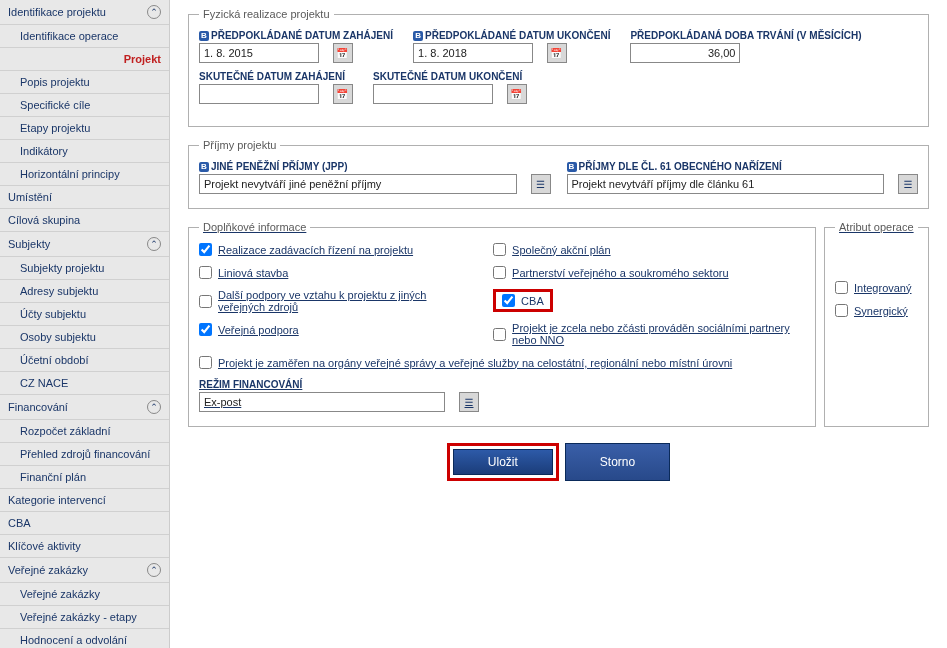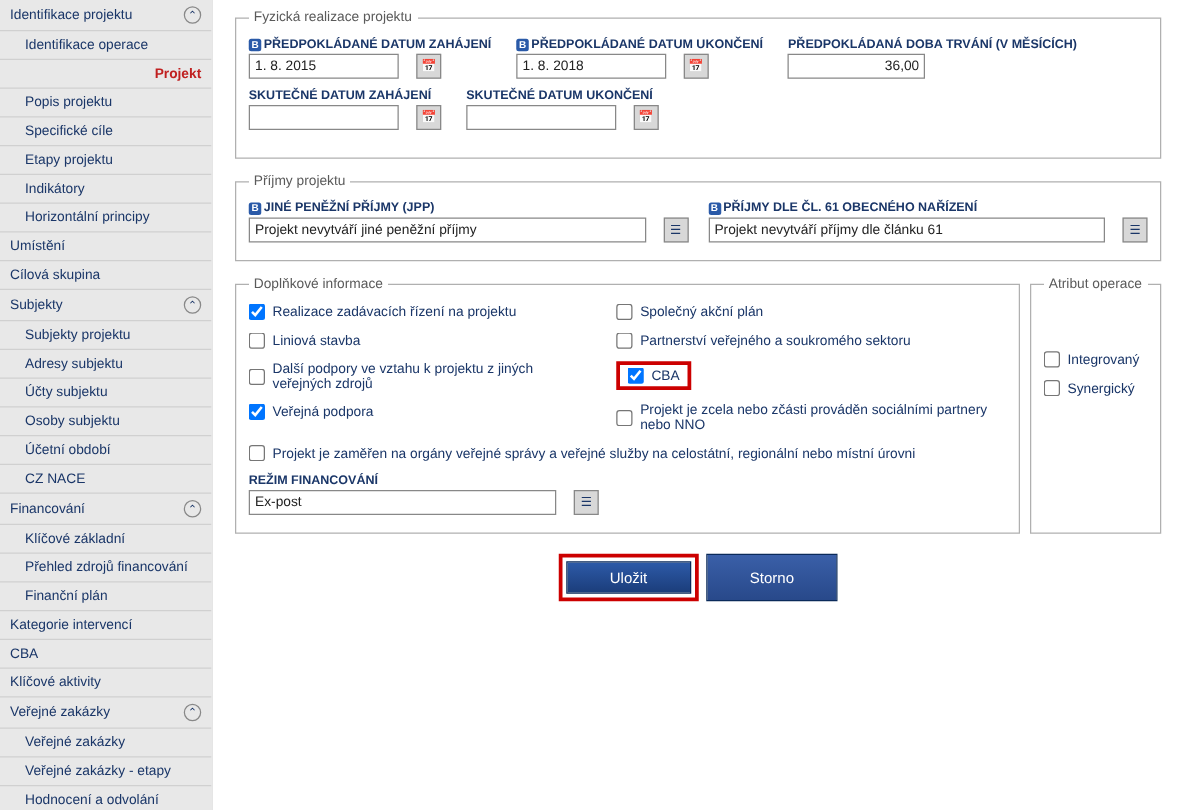--- a/index.html
+++ b/index.html
@@ -14,21 +14,21 @@
   .main { flex: 1; padding: 8px 18px; display: flex; flex-direction: column; gap: 12px; }
   fieldset { border: 1px solid #b0b0b0; padding: 10px 10px 14px 10px; position: relative; }
   legend { color: #5a5a5a; font-size: 11px; padding: 0 4px; }
   .row { display: flex; gap: 20px; flex-wrap: wrap; margin-bottom: 8px; }
   .field { display: flex; flex-direction: column; gap: 2px; }
   .label { color: #1a3668; font-size: 10px; font-weight: bold; text-transform: uppercase; display: flex; align-items: center; gap: 2px; }
   .label .req { background: #2a5aa8; color: #fff; width: 10px; height: 10px; display: inline-flex; align-items: center; justify-content: center; font-size: 8px; border-radius: 2px; }
   .input-wrap { display: flex; align-items: center; gap: 14px; }
   input[type="text"] { border: 1px solid #888; padding: 3px 4px; font-size: 11px; color: #222; height: 20px; }
   .cal-btn, .list-btn { width: 20px; height: 20px; background: #d8d8d8; border: 1px solid #888; display: inline-flex; align-items: center; justify-content: center; cursor: pointer; font-size: 10px; }
-  .info-row { display: flex; gap: 8px; }
+  .info-row { display: flex; gap: 8px; text-decoration: underline; }
   .info-left { flex: 1; }
   .info-right { width: 105px; }
   .checkbox-row { display: flex; gap: 28px; }
   .checkbox-col { display: flex; flex-direction: column; gap: 10px; }
   .cb-item { display: flex; align-items: center; gap: 6px; color: #1a3668; }
   .cb-item input[type="checkbox"] { width: 13px; height: 13px; }
   .highlight-red { border: 3px solid #cc0000; padding: 2px 6px; display: inline-flex; }
   .btn-row { display: flex; justify-content: center; gap: 6px; margin-top: 4px; }
   .btn { padding: 5px 34px; color: #fff; border: 1px solid #0a2a5a; cursor: pointer; font-size: 12px; background: linear-gradient(#3a5fa8,#28498a); }
   .btn:first-child { background: linear-gradient(#2d5aa8,#1b3d7a); }
@@ -93,21 +93,21 @@
         <span>Účetní období</span>
       </div>
       <div class="nav-item nav-sub">
         <span>CZ NACE</span>
       </div>
       <div class="nav-item header">
         <span>Financování</span>
         <span class="chevron">⌃</span>
       </div>
       <div class="nav-item nav-sub">
-        <span>Klíčové základní</span>
+        <span>Rozpočet základní</span>
       </div>
       <div class="nav-item nav-sub">
         <span>Přehled zdrojů financování</span>
       </div>
       <div class="nav-item nav-sub">
         <span>Finanční plán</span>
       </div>
       <div class="nav-item">
         <span>Kategorie intervencí</span>
       </div>

